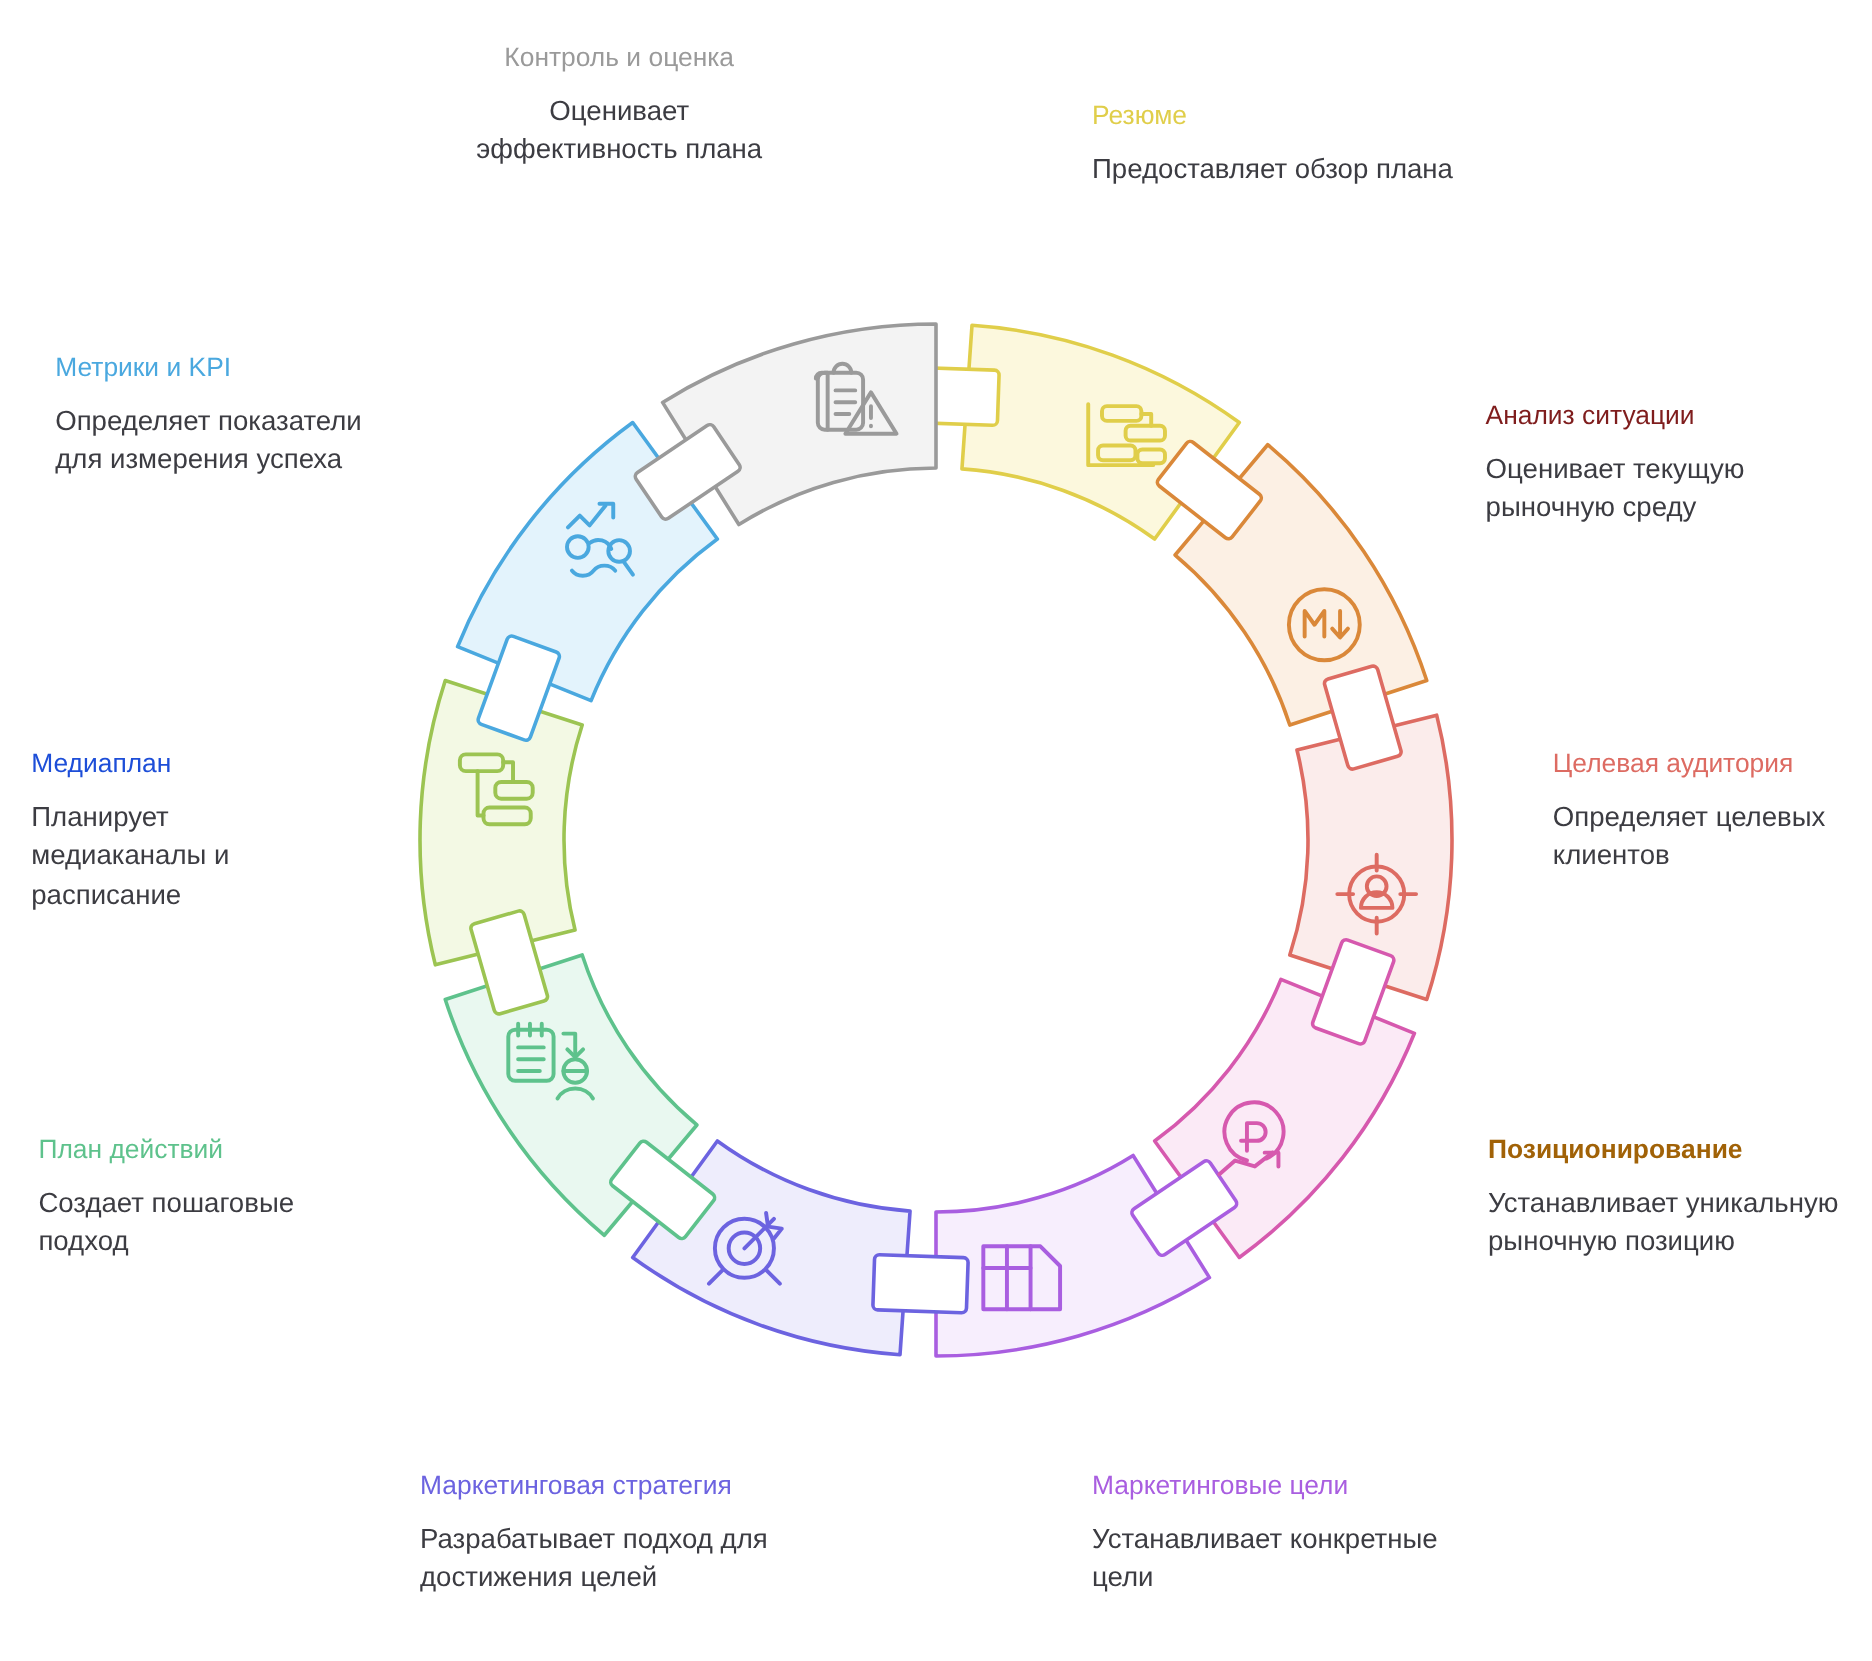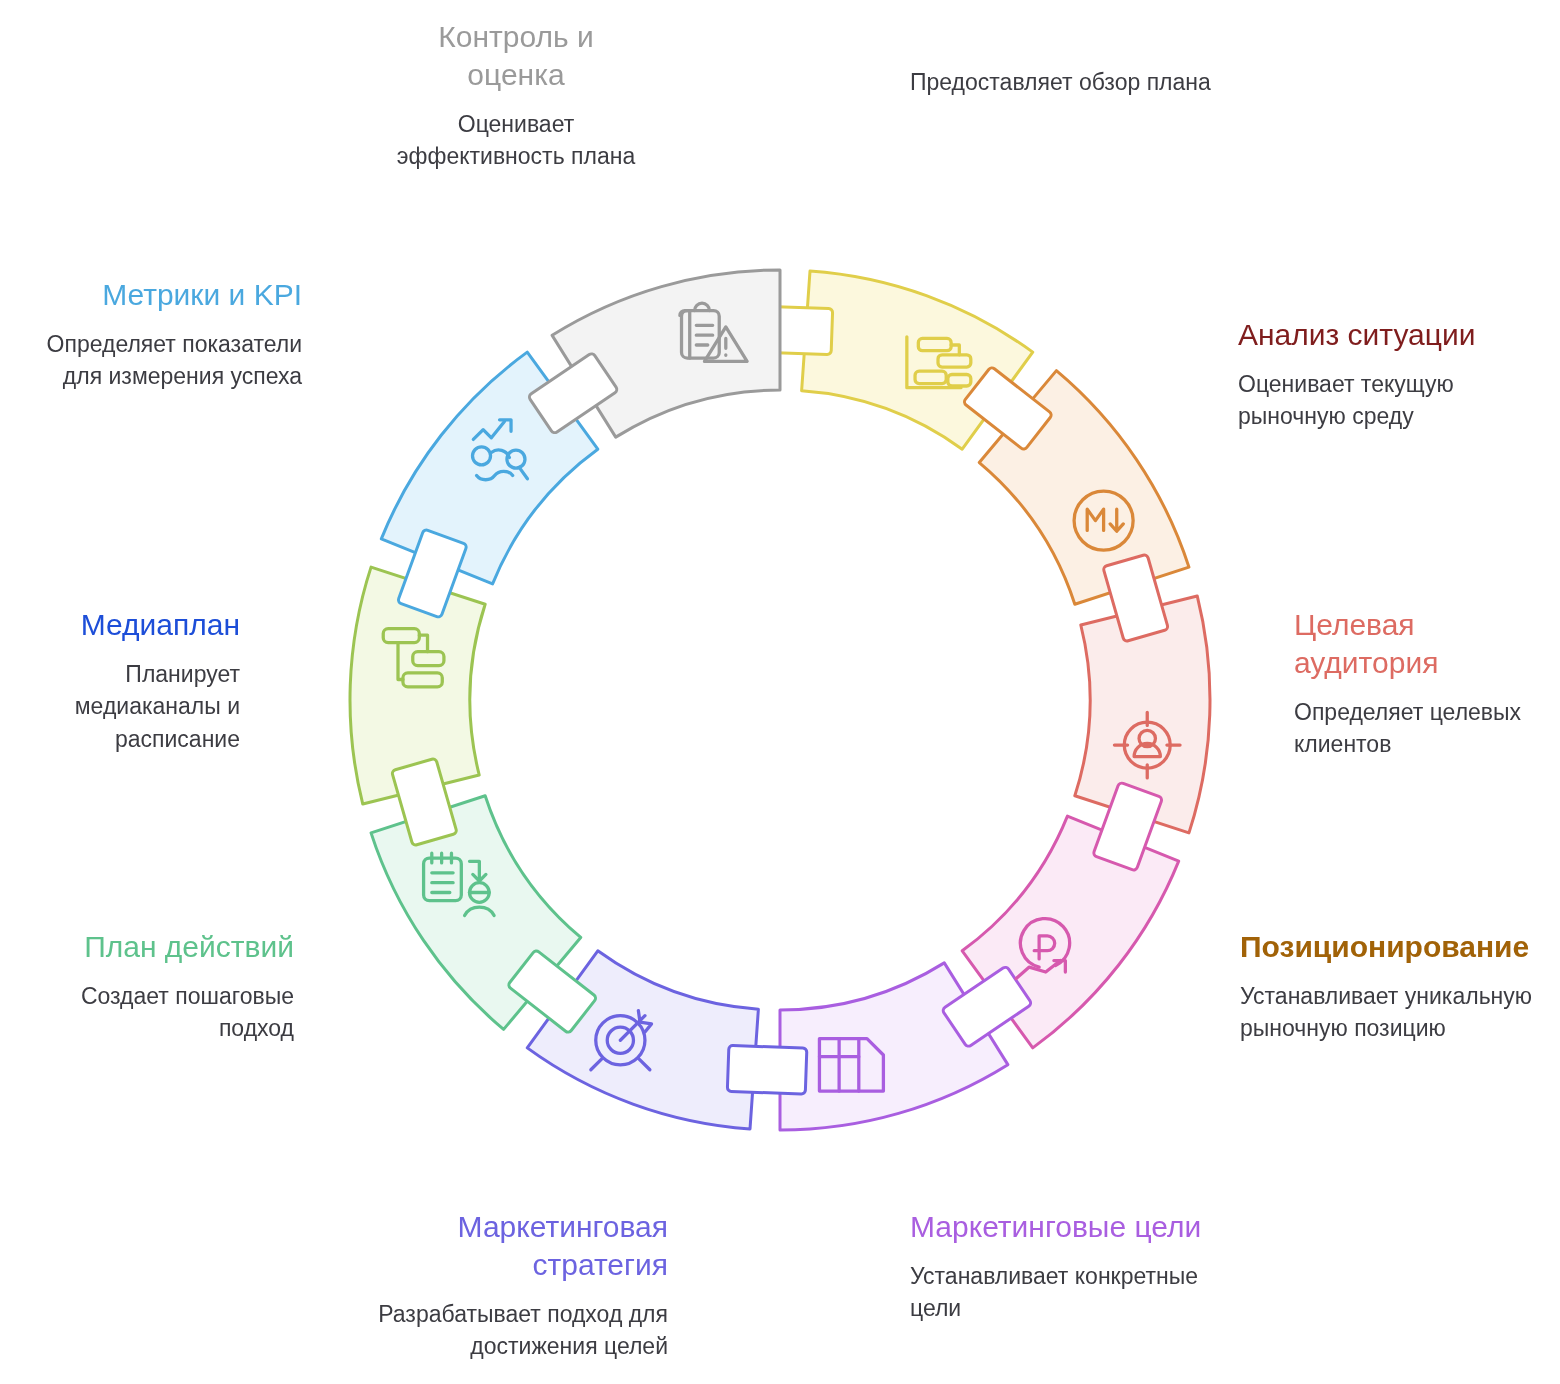--- a/index.html
+++ b/index.html
@@ -24,36 +24,36 @@
     position: absolute;
     left: 0; top: 0;
     width: 1560px;
     height: 1384px;
   }
   .label-block {
     position: absolute;
     box-sizing: border-box;
   }
   .label-title {
-    font-size: 30px;
+    font-size: 22px;
     font-weight: 400;
     line-height: 1.26;
-    margin: 0 0 14px 0;
+    margin: 16px 0 14px 0;
     white-space: pre-line;
   }
   .label-desc {
     font-size: 23px;
     font-weight: 400;
     line-height: 1.42;
     color: #3c3c42;
     margin: 0;
     white-space: pre-line;
   }
   .ta-left  { text-align: left; }
-  .ta-right { text-align: right; }
+  .ta-right { }
   .ta-center{ text-align: center; }
 </style>
 </head>
 <body>
 
 <div id="stage">
   <svg class="ring" viewBox="0 0 1560 1384">
     <g id="ring-segments">
         <path d="M 809.9952837099739 271.0474583882756 A 430 430 0 0 1 1032.7476584857634 352.1226924187726 L 962.2134282106667 449.2047317437663 A 310 310 0 0 0 801.6245068606789 390.7551444194545 Z" fill="#fcf8dd" stroke="#e0ce4a" stroke-width="3" stroke-linejoin="round"></path>
         <rect x="-39" y="-23" width="78" height="46" rx="4" transform="translate(792.9128137799254,330.2253940029346) rotate(2)" fill="#ffffff" stroke="#e0ce4a" stroke-width="3"></rect>
@@ -144,20 +144,21 @@
           <path d="M-24 -32 v58 M-24 -32 h-6 a6 6 0 0 0 -6 6"></path>
           <path d="M-18 -32 a9 9 0 0 1 18 0"></path>
           <path d="M-16 -14 h20 M-16 -2 h20 M-16 10 h14"></path>
           <path d="M20 -12 L46 30 H-6 Z" transform="translate(0,0)"></path>
           <path d="M20 2 v12 M20 22 v0.5"></path>
         </g>
       </g>
   </svg>
   <div id="labels">
       <div class="label-block ta-left" style="left: 910px; top: 66px; width: 330px;">
+        <div class="label-title" style="color: rgb(224, 206, 74);">Резюме</div>
         <div class="label-desc">Предоставляет обзор плана</div>
       </div>
       <div class="label-block ta-left" style="left: 1238px; top: 316px; width: 320px;">
         <div class="label-title" style="color: #7f1d1d;">Анализ ситуации</div>
         <div class="label-desc">Оценивает текущую рыночную среду</div>
       </div>
       <div class="label-block ta-left" style="left: 1294px; top: 606px; width: 266px;">
         <div class="label-title" style="color: rgb(221, 107, 98);">Целевая аудитория</div>
         <div class="label-desc">Определяет целевых клиентов</div>
       </div>

